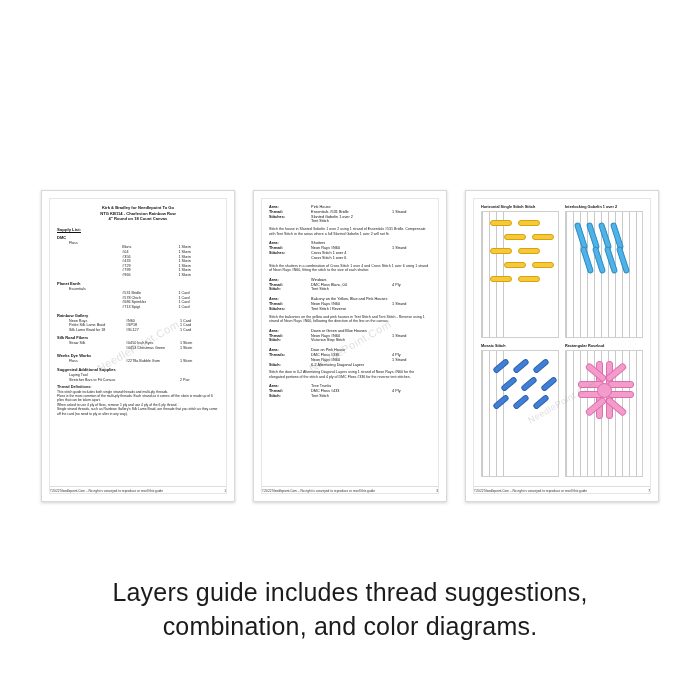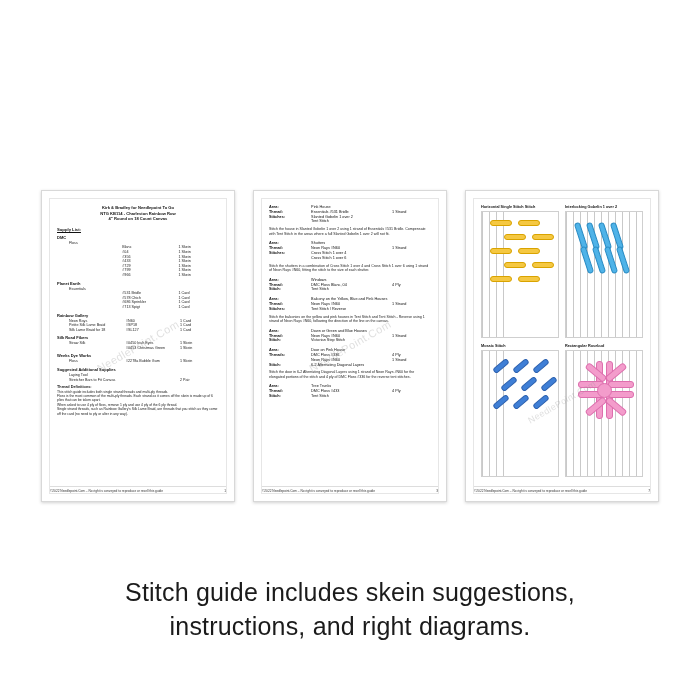--- a/index.html
+++ b/index.html
@@ -481,17 +481,17 @@
       <div class="wm two">NeedlePoint.Com</div>
       <div class="p1-foot">
         <span>©2022 Needlepoint.Com – No right is conveyed to reproduce or resell this guide</span>
         <span>7</span>
       </div>
     </div>
 
   </div>
 
   <div class="caption">
-    <div>Stitch guide includes skein suggestions,</div>
-    <div>instructions, and right diagrams.</div>
+    <div>Layers guide includes thread suggestions,</div>
+    <div>combination, and color diagrams.</div>
   </div>
 
 </div>
 
 </body></html>

